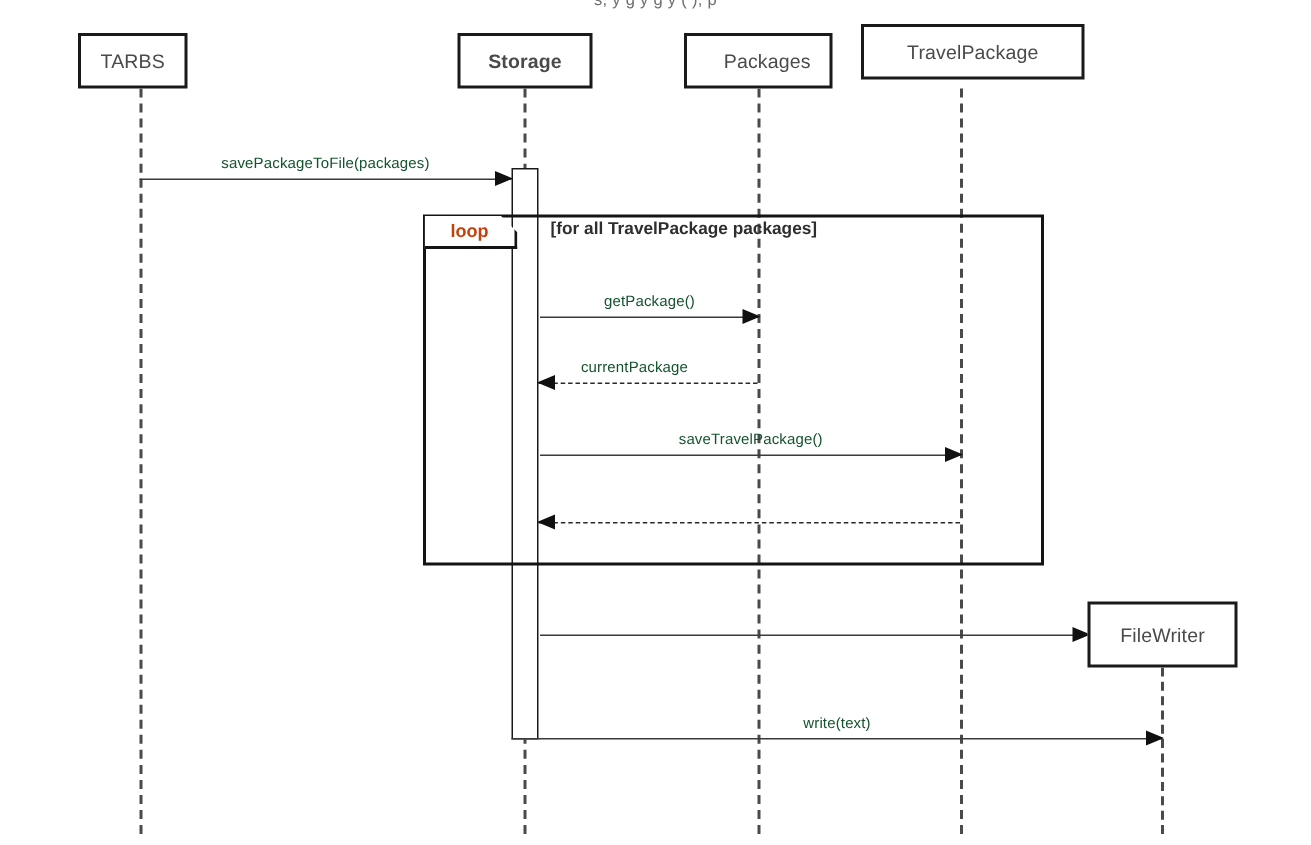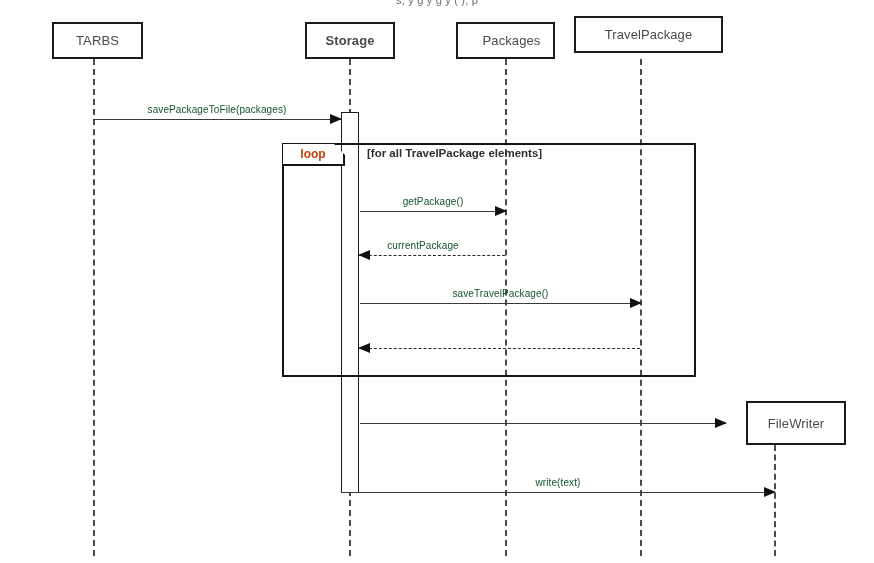--- a/index.html
+++ b/index.html
@@ -158,21 +158,21 @@
       <div class="lifeline" style="left: 774px; top: 445px; height: 111px;"></div>
     </div>
 
   <div id="activations-layer">
       <div class="activation" style="left: 341px; top: 112px; width: 18px; height: 381px;"></div>
     </div>
 
   <div id="fragments-layer">
       <div class="fragment" style="left: 282px; top: 143px; width: 414px; height: 234px;"></div>
       <div class="fragment-tab" style="left: 283px; top: 144px; width: 62px; height: 22px;">loop</div>
-      <div class="fragment-guard" style="left: 367px; top: 147px;">[for all TravelPackage elements]</div>
+      <div class="fragment-guard" style="left: 367px; top: 147px;">[for all TravelPackage packages]</div>
     </div>
 
   <div id="messages-layer">
       <div class="msg" style="left: 93px; top: 119px; width: 248px;">
         <div class="msg-line-solid"></div>
         <div class="arrowhead right"></div>
         <div class="msg-label">savePackageToFile(packages)</div>
       </div>
       <div class="msg" style="left: 360px; top: 211px; width: 146px;">
         <div class="msg-line-solid"></div>
@@ -198,20 +198,20 @@
         <div class="arrowhead right"></div>
       </div>
       <div class="msg" style="left: 341px; top: 492px; width: 434px;">
         <div class="msg-line-solid"></div>
         <div class="arrowhead right"></div>
         <div class="msg-label">write(text)</div>
       </div>
     </div>
 
   <div id="participants-layer">
-      <div class="participant" style="left: 52px; top: 22px; width: 91px; height: 37px;">TARBS</div>
+      <div class="participant" style="left: 52px; top: 22px; width: 73px; height: 37px;">TARBS</div>
       <div class="participant" style="left: 305px; top: 22px; width: 90px; height: 37px; font-weight: bold;">Storage</div>
       <div class="participant" style="left: 456px; top: 22px; width: 99px; height: 37px; padding-left: 12px;">Packages</div>
       <div class="participant" style="left: 574px; top: 16px; width: 149px; height: 37px;">TravelPackage</div>
-      <div class="participant" style="left: 725px; top: 401px; width: 100px; height: 44px; margin-left: 21px;">FileWriter</div>
+      <div class="participant" style="left: 725px; top: 401px; width: 100px; height: 44px;">FileWriter</div>
     </div>
 
 </div>
 
 </body></html>

